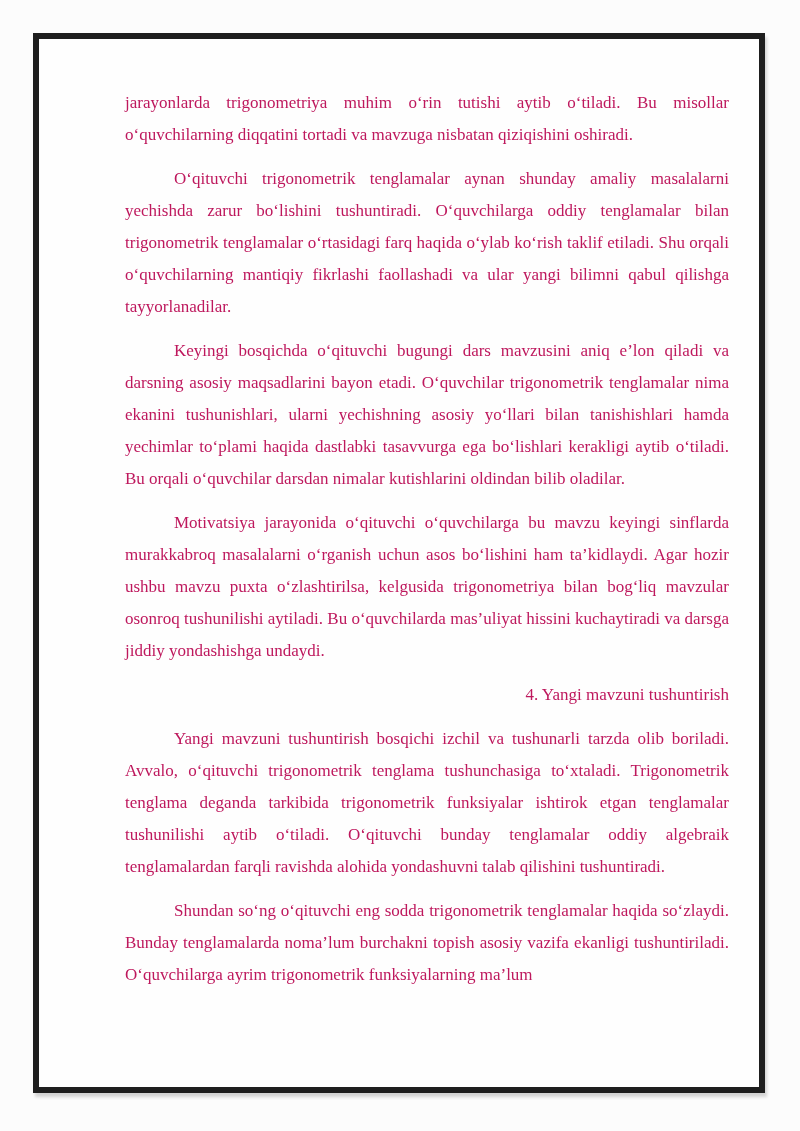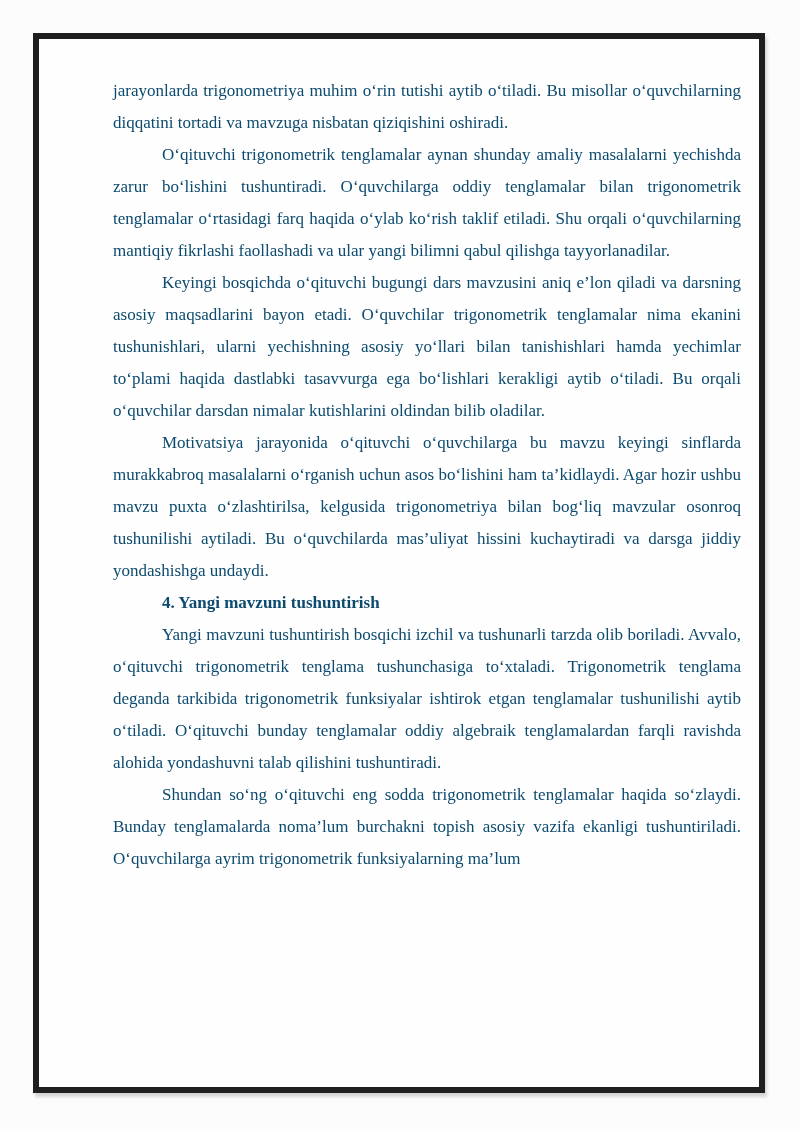--- a/index.html
+++ b/index.html
@@ -25,32 +25,32 @@
     background: #fefefe;
     box-shadow: 2px 4px 3px rgba(0,0,0,0.16);
   }
   .text-area {
     position: absolute;
     left: 74px;
     right: 18px;
     top: 36px;
   }
   .para {
-    margin: 0;
+    margin: 12px;
     font-size: 17px;
     line-height: 32px;
-    color: #0c4a6e;
+    color: #be185d;
     text-align: justify;
   }
   .para.indent {
     text-indent: 49px;
   }
   .para.heading {
-    font-weight: bold;
-    text-align: left;
+    font-weight: normal;
+    text-align: right;
   }
 </style>
 </head>
 <body>
 
 <div class="page-frame">
   <div class="text-area">
       <p class="para">jarayonlarda trigonometriya muhim oʻrin tutishi aytib oʻtiladi. Bu misollar oʻquvchilarning diqqatini tortadi va mavzuga nisbatan qiziqishini oshiradi.</p>
       <p class="para indent">Oʻqituvchi trigonometrik tenglamalar aynan shunday amaliy masalalarni yechishda zarur boʻlishini tushuntiradi. Oʻquvchilarga oddiy tenglamalar bilan trigonometrik tenglamalar oʻrtasidagi farq haqida oʻylab koʻrish taklif etiladi. Shu orqali oʻquvchilarning mantiqiy fikrlashi faollashadi va ular yangi bilimni qabul qilishga tayyorlanadilar.</p>
       <p class="para indent">Keyingi bosqichda oʻqituvchi bugungi dars mavzusini aniq e’lon qiladi va darsning asosiy maqsadlarini bayon etadi. Oʻquvchilar trigonometrik tenglamalar nima ekanini tushunishlari, ularni yechishning asosiy yoʻllari bilan tanishishlari hamda yechimlar toʻplami haqida dastlabki tasavvurga ega boʻlishlari kerakligi aytib oʻtiladi. Bu orqali oʻquvchilar darsdan nimalar kutishlarini oldindan bilib oladilar.</p>

